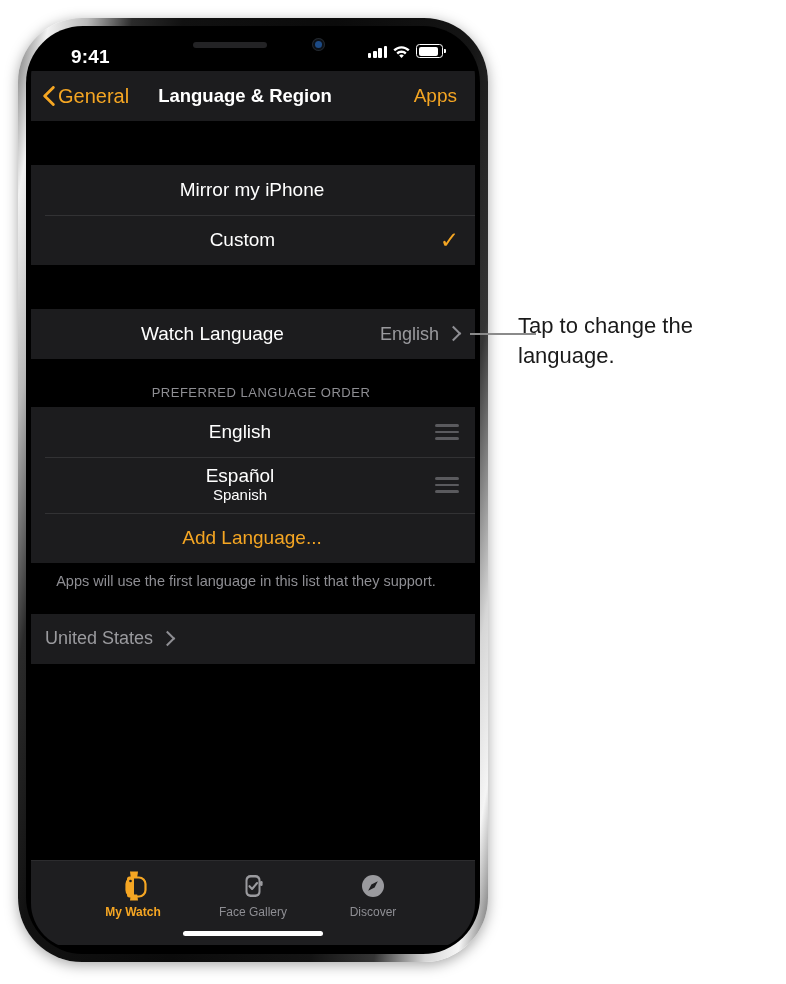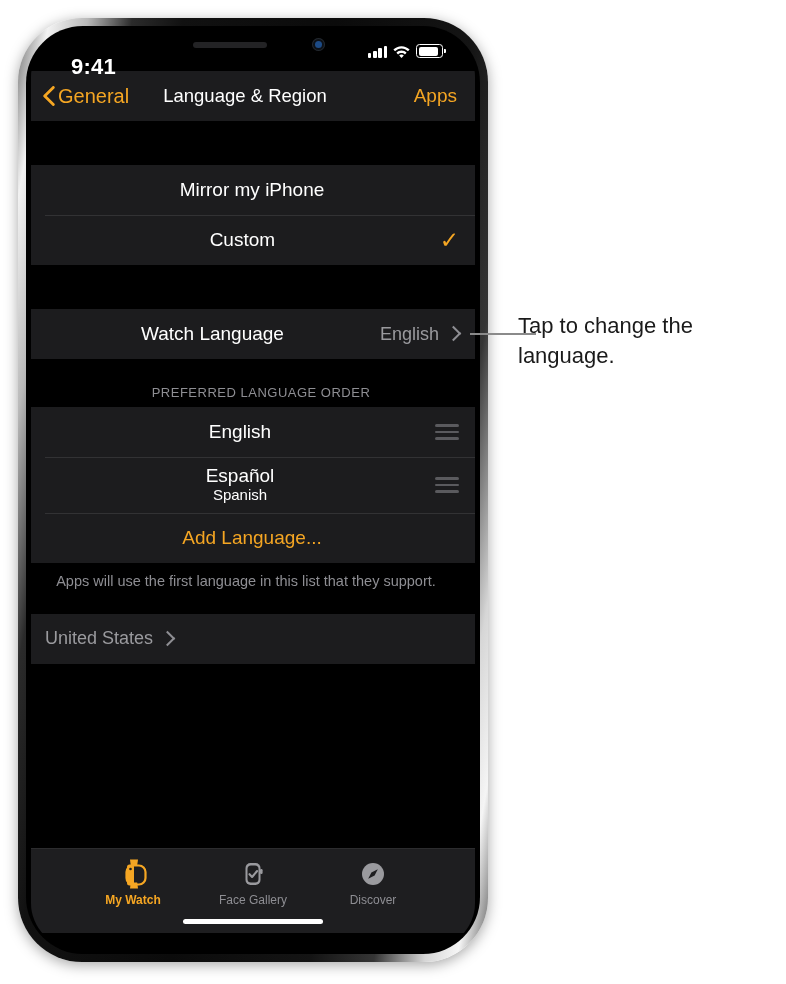--- a/index.html
+++ b/index.html
@@ -24,37 +24,37 @@
   #notch-speaker{position:absolute;left:38px;top:11px;width:74px;height:6px;
     border-radius:3px;background:#232325;}
   #notch-camera{position:absolute;right:26px;top:7px;width:13px;height:13px;
     border-radius:50%;background:#0c1016;
     box-shadow:inset 0 0 0 1px #24292f;}
   #notch-camera::after{content:"";position:absolute;left:3px;top:3px;width:7px;height:7px;
     border-radius:50%;background:#1d4b86;}
 
   
   #status-bar{position:absolute;left:0;top:0;width:444px;height:40px;z-index:20;}
-  #status-time{position:absolute;left:40px;top:23px;color:#fff;font-size:22px;
+  #status-time{position:absolute;left:40px;top:15px;color:#fff;font-size:19px;
     font-weight:bold;letter-spacing:.2px;}
   #status-right{position:absolute;right:32px;top:13px;display:flex;align-items:flex-end;gap:6px;}
   .sig-bar{width:3.5px;background:#fff;border-radius:1px;display:inline-block;}
   #battery{width:25px;height:12px;border:1.5px solid #fff;border-radius:3.5px;position:relative;}
   #battery::after{content:"";position:absolute;right:-3.5px;top:3.5px;width:2px;height:4px;
     background:#fff;border-radius:0 1px 1px 0;}
   #battery-fill{position:absolute;left:1.5px;top:1.5px;bottom:1.5px;width:19px;
     background:#fff;border-radius:2px;}
 
   
   #nav-bar{position:absolute;left:0;top:40px;width:444px;height:50px;
     background:#1c1c1e;z-index:15;}
   #nav-back{position:absolute;left:12px;top:0;height:50px;display:flex;align-items:center;
     gap:3px;color:#f5a623;font-size:20px;cursor:pointer;}
   #nav-title{position:absolute;left:0;right:16px;top:0;height:50px;display:flex;
-    align-items:center;justify-content:center;color:#fff;font-size:18.5px;font-weight:normal;}
+    align-items:center;justify-content:center;color:#fff;font-size:18.5px;font-weight:bold;}
   #nav-edit{position:absolute;right:18px;top:0;height:50px;display:flex;align-items:center;
     color:#f5a623;font-size:19px;cursor:pointer;}
 
   
   #content{position:absolute;left:0;top:90px;width:444px;bottom:0;background:#000;text-align:center;}
   .gap{background:#000;}
   .group{background:#1c1c1e;}
   .row{position:relative;height:50px;display:flex;align-items:center;
     padding-left:14px;padding-right:16px;box-sizing:border-box;}
   .row + .row::before{content:"";position:absolute;left:14px;right:0;top:0;height:1px;
@@ -71,21 +71,21 @@
     padding:0 0 7px 16px;background:#000;}
   .section-footer{color:#8e8e93;font-size:14.5px;line-height:1.35;
     padding:9px 30px 0 16px;background:#000;}
   .sub-row{flex-direction:column;align-items:flex-start;justify-content:center;height:56px;}
   .sub-main{color:#fff;font-size:19px;line-height:1.05;}
   .sub-sec{color:#fff;font-size:15px;margin-top:4px;}
   .sub-wrap{display:flex;align-items:center;width:100%;}
   .sub-text{flex:1;}
 
   
-  #tab-bar{position:absolute;left:0;bottom:16px;width:444px;height:84px;
+  #tab-bar{position:absolute;left:0;bottom:4px;width:444px;height:84px;
     background:#1e1e20;border-top:1px solid #2c2c2e;}
   .tab{position:absolute;top:8px;width:108px;display:flex;flex-direction:column;
     align-items:center;gap:2px;cursor:pointer;}
   .tab-label{font-size:12px;}
   .tab-label.active{color:#f5a623;font-weight:bold;}
   .tab-label.inactive{color:#8e8e93;}
   #home-indicator{position:absolute;left:50%;transform:translateX(-50%);bottom:9px;
     width:140px;height:5px;border-radius:3px;background:#fff;}
 
   

